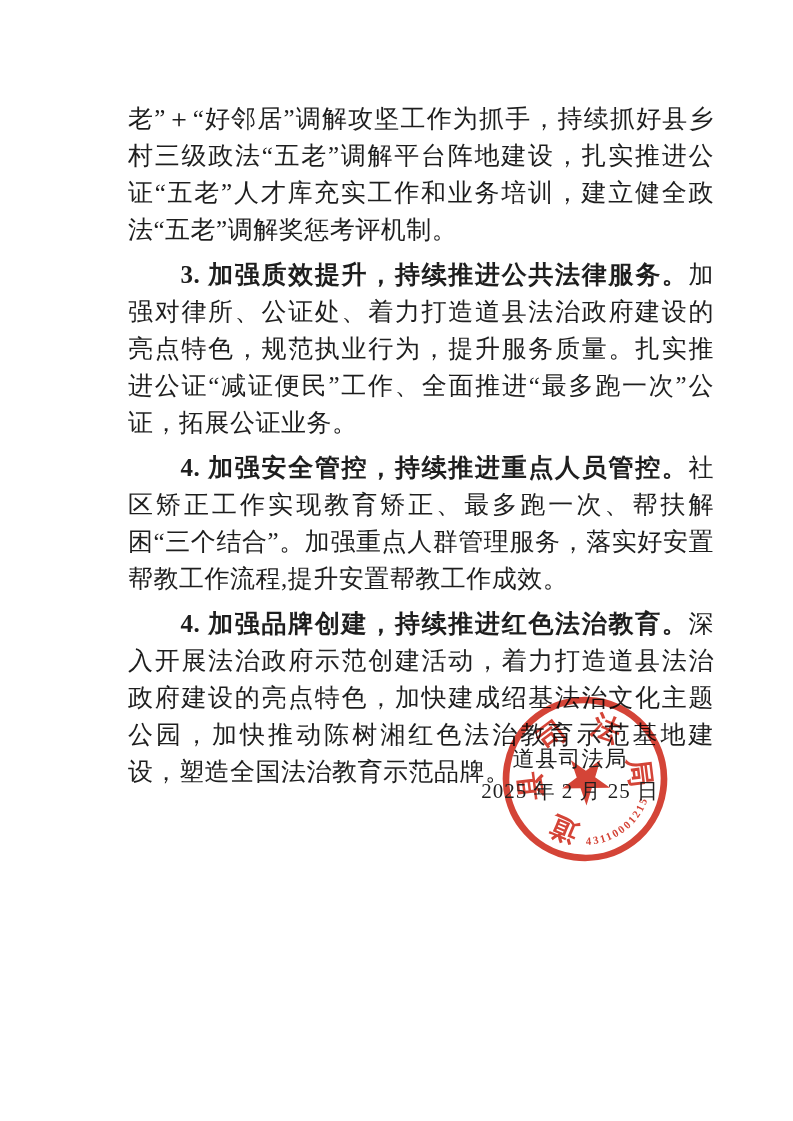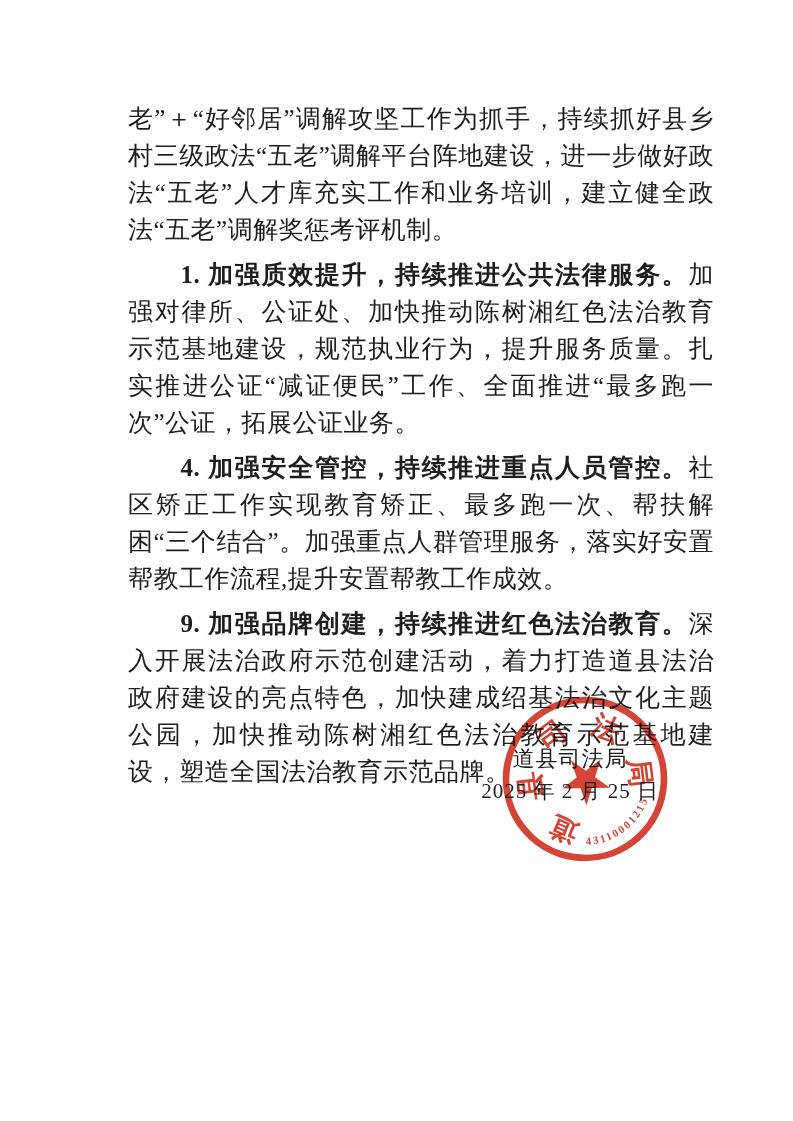--- a/index.html
+++ b/index.html
@@ -76,27 +76,27 @@
     font-weight: 700;
   }
 </style>
 </head>
 <body>
 
 <div class="page">
 
   <div class="content">
 
-    <p class="para"><span class="lead"></span><span>老”＋“好邻居”调解攻坚工作为抓手，持续抓好县乡村三级政法“五老”调解平台阵地建设，进一步做好政法“五老”人才库充实工作和业务培训，建立健全政法“五老”调解奖惩考评机制。</span></p>
+    <p class="para"><span class="lead"></span><span>老”＋“好邻居”调解攻坚工作为抓手，持续抓好县乡村三级政法“五老”调解平台阵地建设，扎实推进公证“五老”人才库充实工作和业务培训，建立健全政法“五老”调解奖惩考评机制。</span></p>
 
-    <p class="para indent"><span class="lead">1. 加强质效提升，持续推进公共法律服务。</span><span>加强对律所、公证处、加快推动陈树湘红色法治教育示范基地建设，规范执业行为，提升服务质量。扎实推进公证“减证便民”工作、全面推进“最多跑一次”公证，拓展公证业务。</span></p>
+    <p class="para indent"><span class="lead">3. 加强质效提升，持续推进公共法律服务。</span><span>加强对律所、公证处、着力打造道县法治政府建设的亮点特色，规范执业行为，提升服务质量。扎实推进公证“减证便民”工作、全面推进“最多跑一次”公证，拓展公证业务。</span></p>
 
     <p class="para indent"><span class="lead">4. 加强安全管控，持续推进重点人员管控。</span><span>社区矫正工作实现教育矫正、最多跑一次、帮扶解困“三个结合”。加强重点人群管理服务，落实好安置帮教工作流程,提升安置帮教工作成效。</span></p>
 
-    <p class="para indent"><span class="lead">9. 加强品牌创建，持续推进红色法治教育。</span><span>深入开展法治政府示范创建活动，着力打造道县法治政府建设的亮点特色，加快建成绍基法治文化主题公园，加快推动陈树湘红色法治教育示范基地建设，塑造全国法治教育示范品牌。</span></p>
+    <p class="para indent"><span class="lead">4. 加强品牌创建，持续推进红色法治教育。</span><span>深入开展法治政府示范创建活动，着力打造道县法治政府建设的亮点特色，加快建成绍基法治文化主题公园，加快推动陈树湘红色法治教育示范基地建设，塑造全国法治教育示范品牌。</span></p>
 
   </div>
 
   <div class="seal">
     <svg viewBox="0 0 200 200" xmlns="http://www.w3.org/2000/svg">
       <g transform="rotate(-37 100 100)" fill="#d13527">
         <circle cx="100" cy="100" r="94" fill="none" stroke="#d13527" stroke-width="8"></circle>
         <polygon points="100,72 106.8,92.7 128.5,92.7 110.9,105.6 117.6,126.3 100,113.5 82.4,126.3 89.1,105.6 71.5,92.7 93.2,92.7"></polygon>
         <text transform="rotate(-120 100 100)" x="100" y="46" font-size="34" text-anchor="middle">道</text>
         <text transform="rotate(-60 100 100)" x="100" y="46" font-size="34" text-anchor="middle">县</text>

